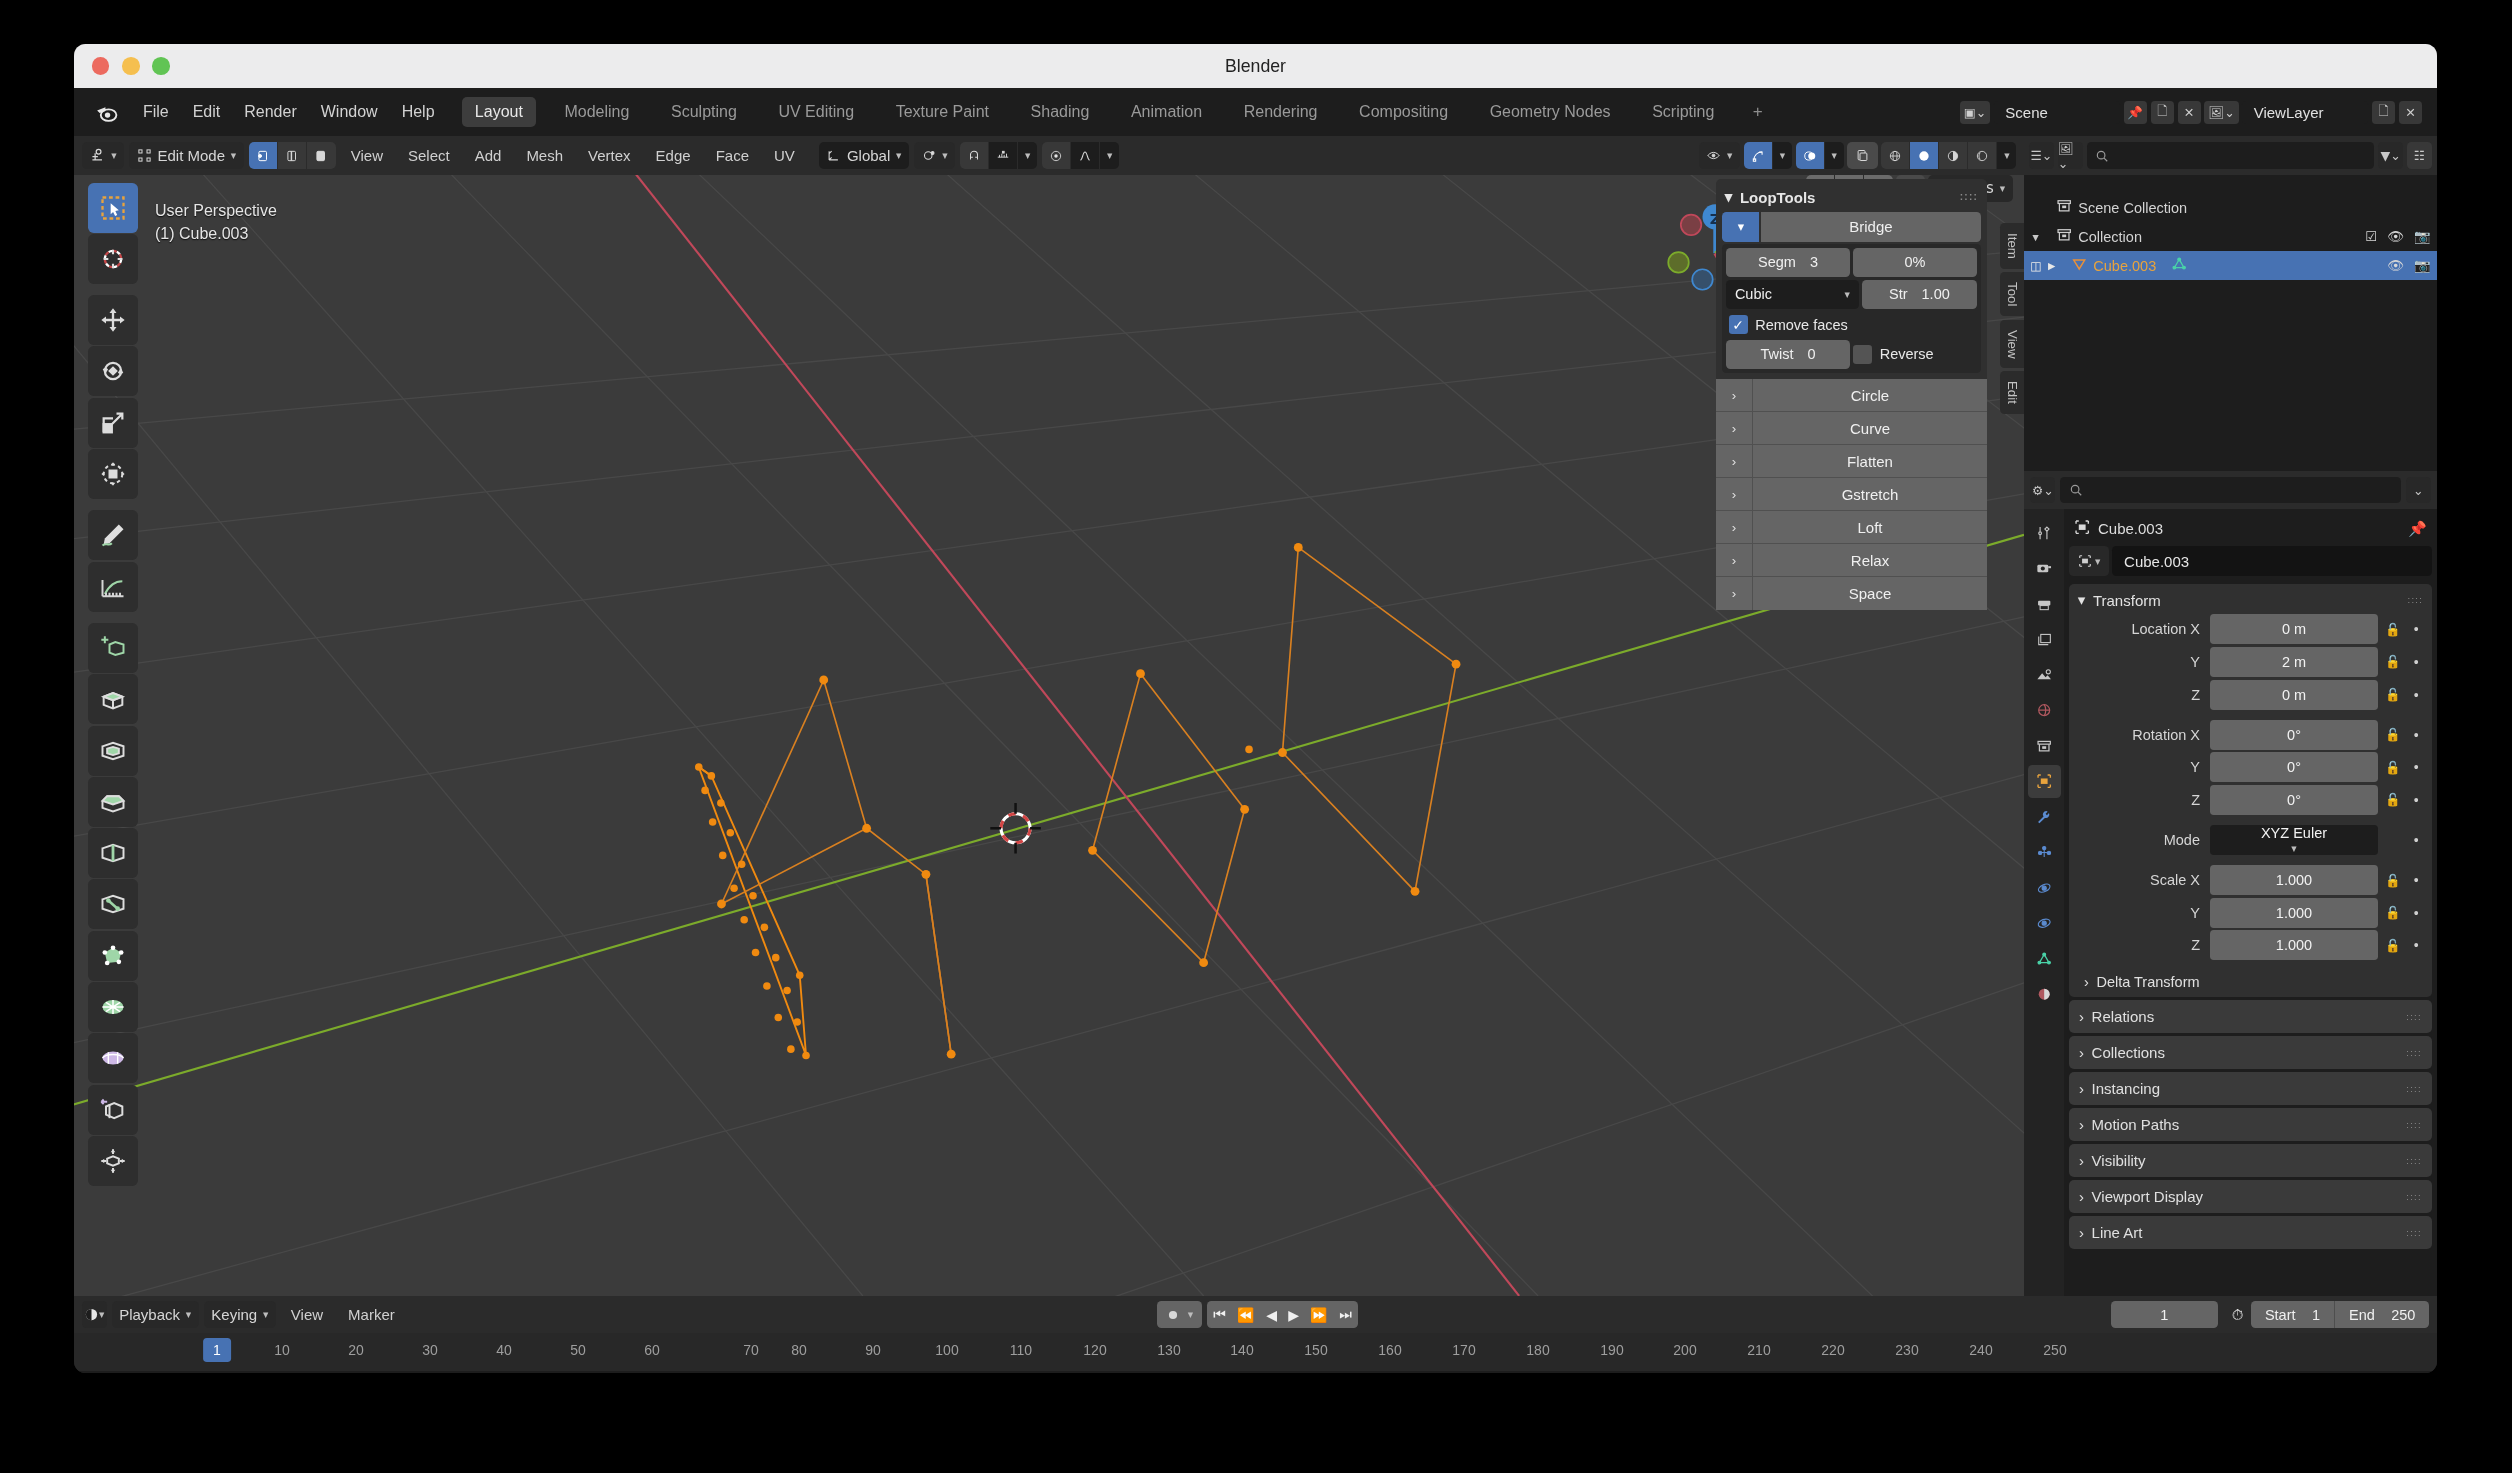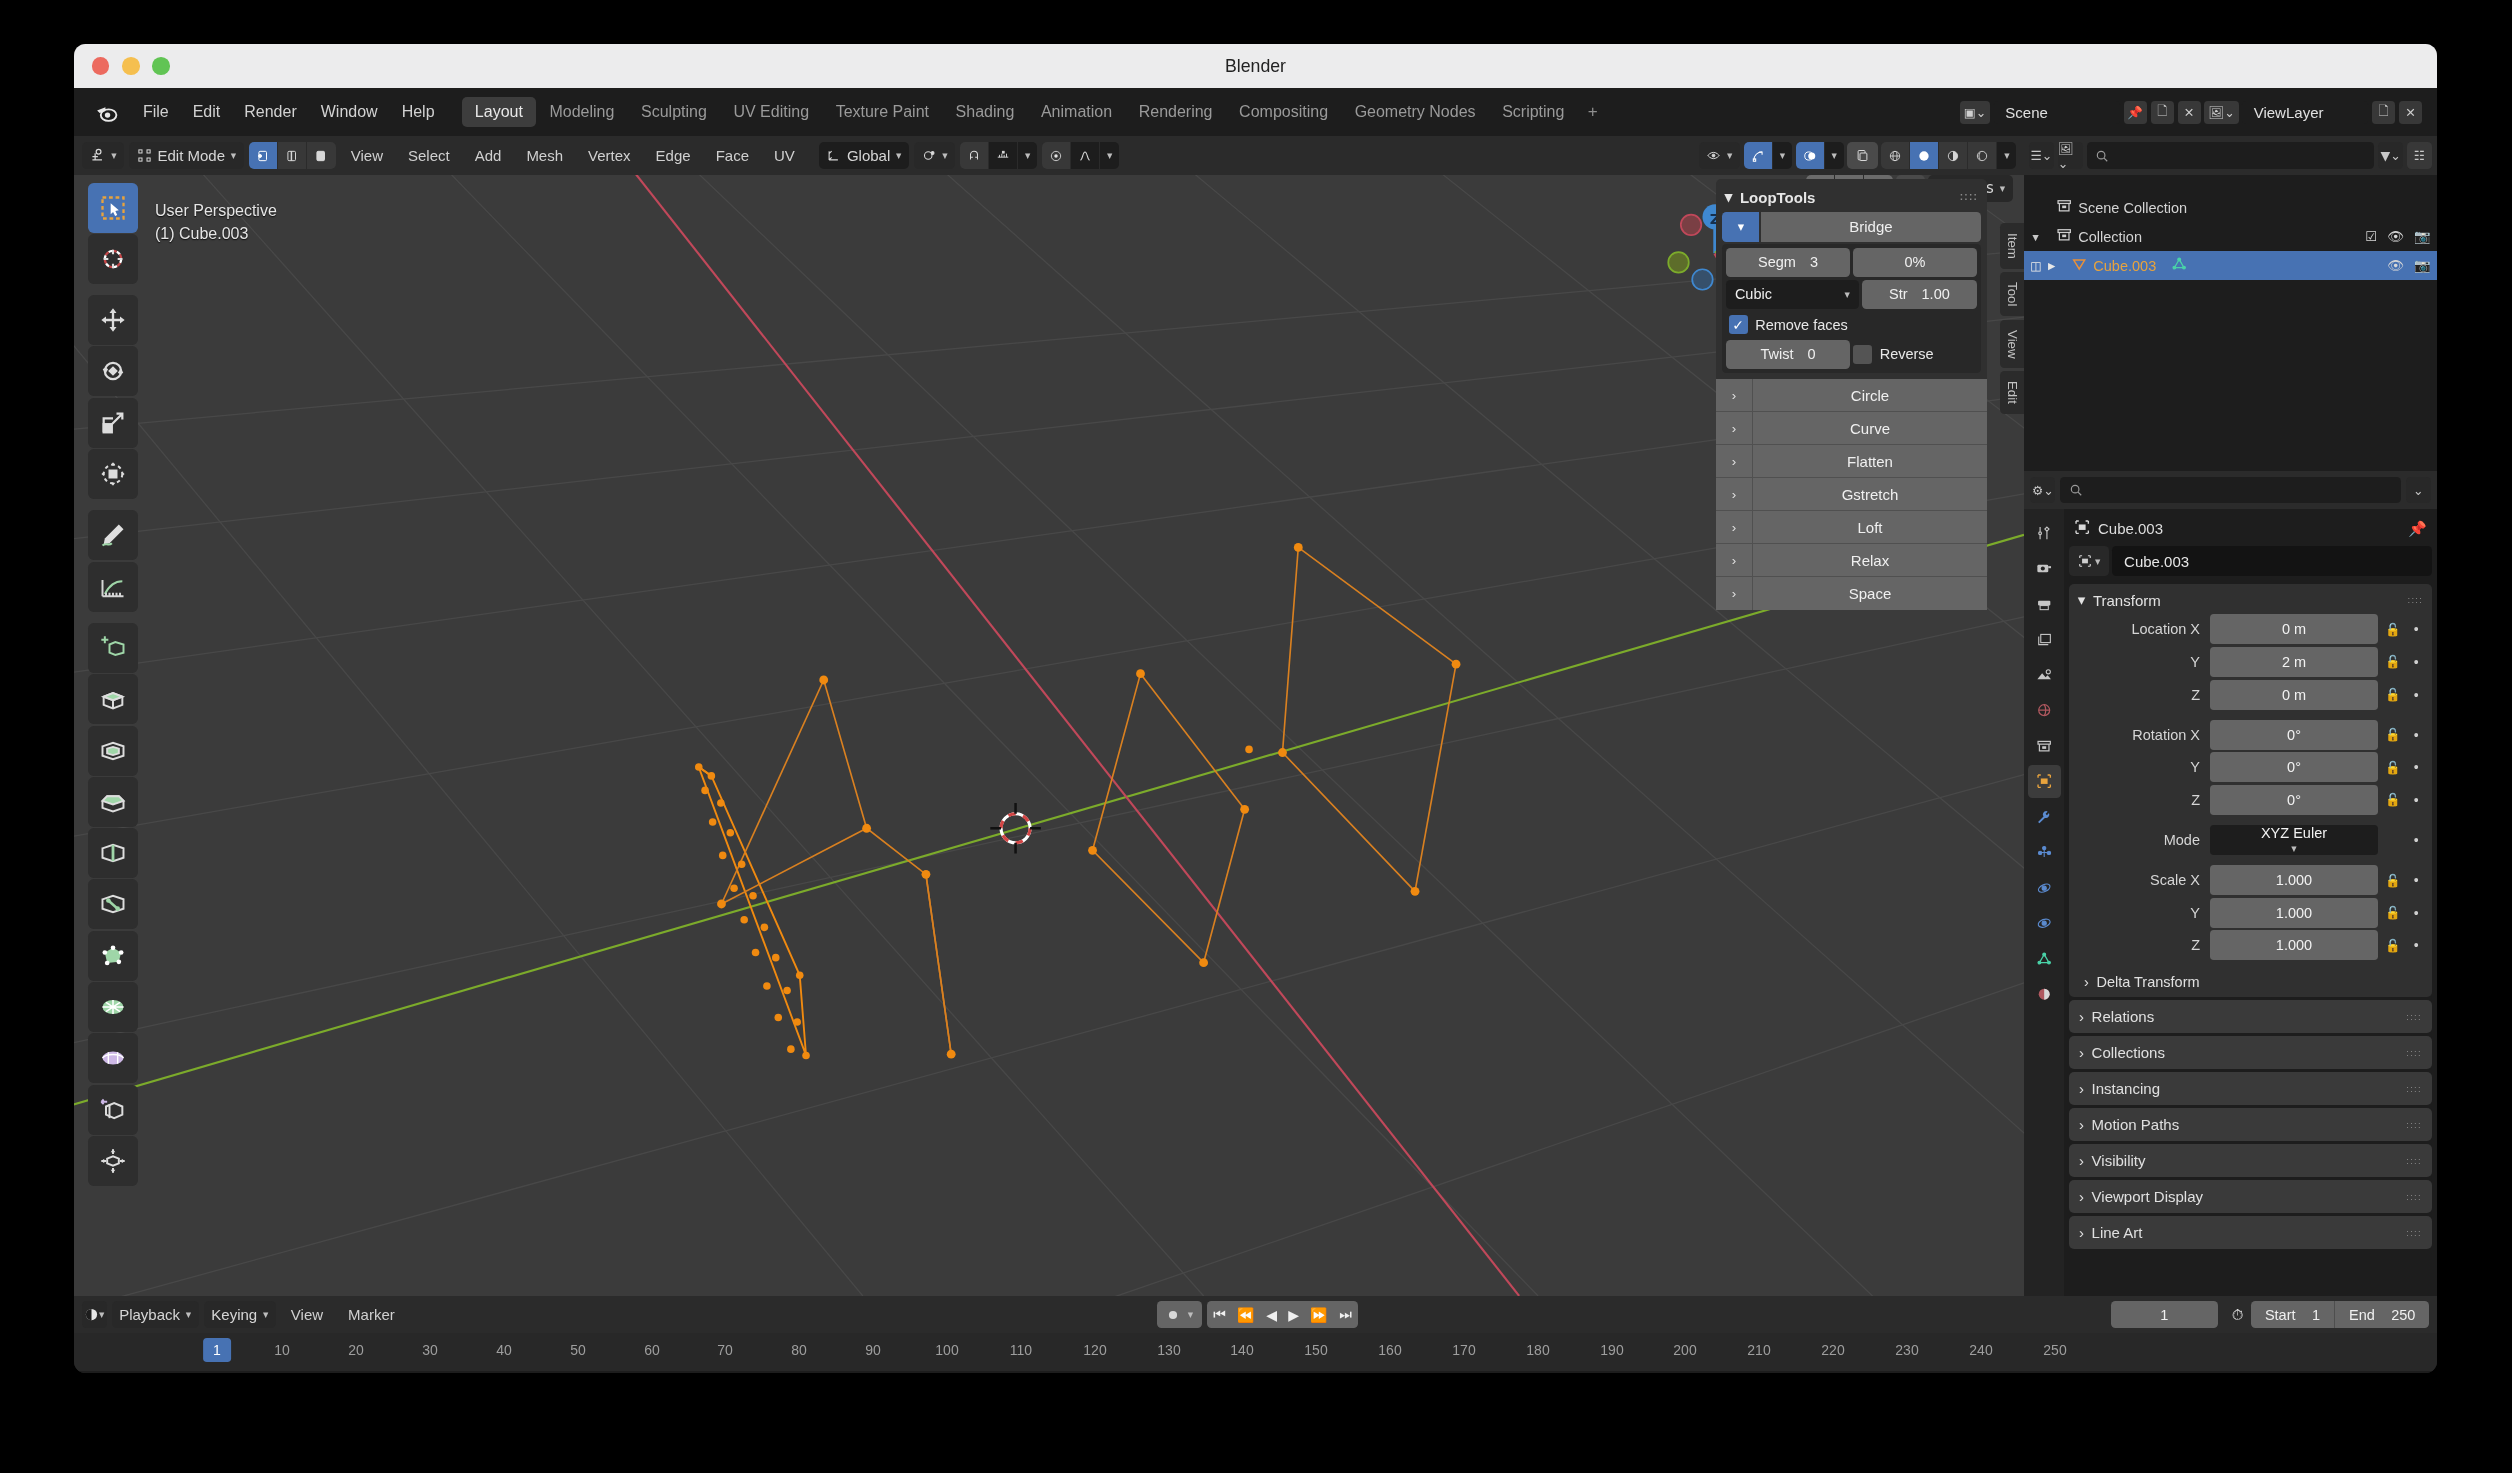--- a/index.html
+++ b/index.html
@@ -36,21 +36,21 @@
     height: 48px; background: #1d1d1d;
     display: flex; align-items: center; padding: 0 6.3px;
     font-size: 16px; color: #d2d2d2;
     font-family: "Liberation Sans", sans-serif;
   }
   .blender-logo {
     width: 28px; height: 28px; margin: 0 10px 0 12.6px;
     display: flex; align-items: center; justify-content: center;
   }
   .menubar .mi { padding: 3.8px 12px; border-radius: 3.2px; white-space: nowrap; }
-  .ws-tabs { display: flex; align-items: center; margin-left: 15px; gap: 0; }
+  .ws-tabs { display: flex; align-items: center; margin-left: 15px; gap: 15px; }
   .ws-tab {
     padding: 5.7px 13.3px; font-size: 16px; color: #9a9a9a; border-radius: 5px;
     white-space: nowrap; font-family: "Liberation Sans", sans-serif;
   }
   .ws-tab.active { background: #3d3d3d; color: #e8e8e8; }
   .ws-plus { padding: 3.8px 10px; font-size: 17px; color: #8e8e8e; }
   .menubar-right {
     margin-left: auto; display: flex; align-items: center; gap: 3.8px;
     padding-right: 8.8px;
   }
@@ -1286,21 +1286,21 @@
     </div>
 
     <div class="tl-ruler">
       <div class="playhead" style="left:143px">1</div>
       <div class="tick" style="left:208px">10</div>
       <div class="tick" style="left:282px">20</div>
       <div class="tick" style="left:356px">30</div>
       <div class="tick" style="left:430px">40</div>
       <div class="tick" style="left:504px">50</div>
       <div class="tick" style="left:578px">60</div>
-      <div class="tick" style="left:651px">70</div>
+      <div class="tick" style="left:677px">70</div>
       <div class="tick" style="left:725px">80</div>
       <div class="tick" style="left:799px">90</div>
       <div class="tick" style="left:873px">100</div>
       <div class="tick" style="left:947px">110</div>
       <div class="tick" style="left:1021px">120</div>
       <div class="tick" style="left:1095px">130</div>
       <div class="tick" style="left:1168px">140</div>
       <div class="tick" style="left:1242px">150</div>
       <div class="tick" style="left:1316px">160</div>
       <div class="tick" style="left:1390px">170</div>

